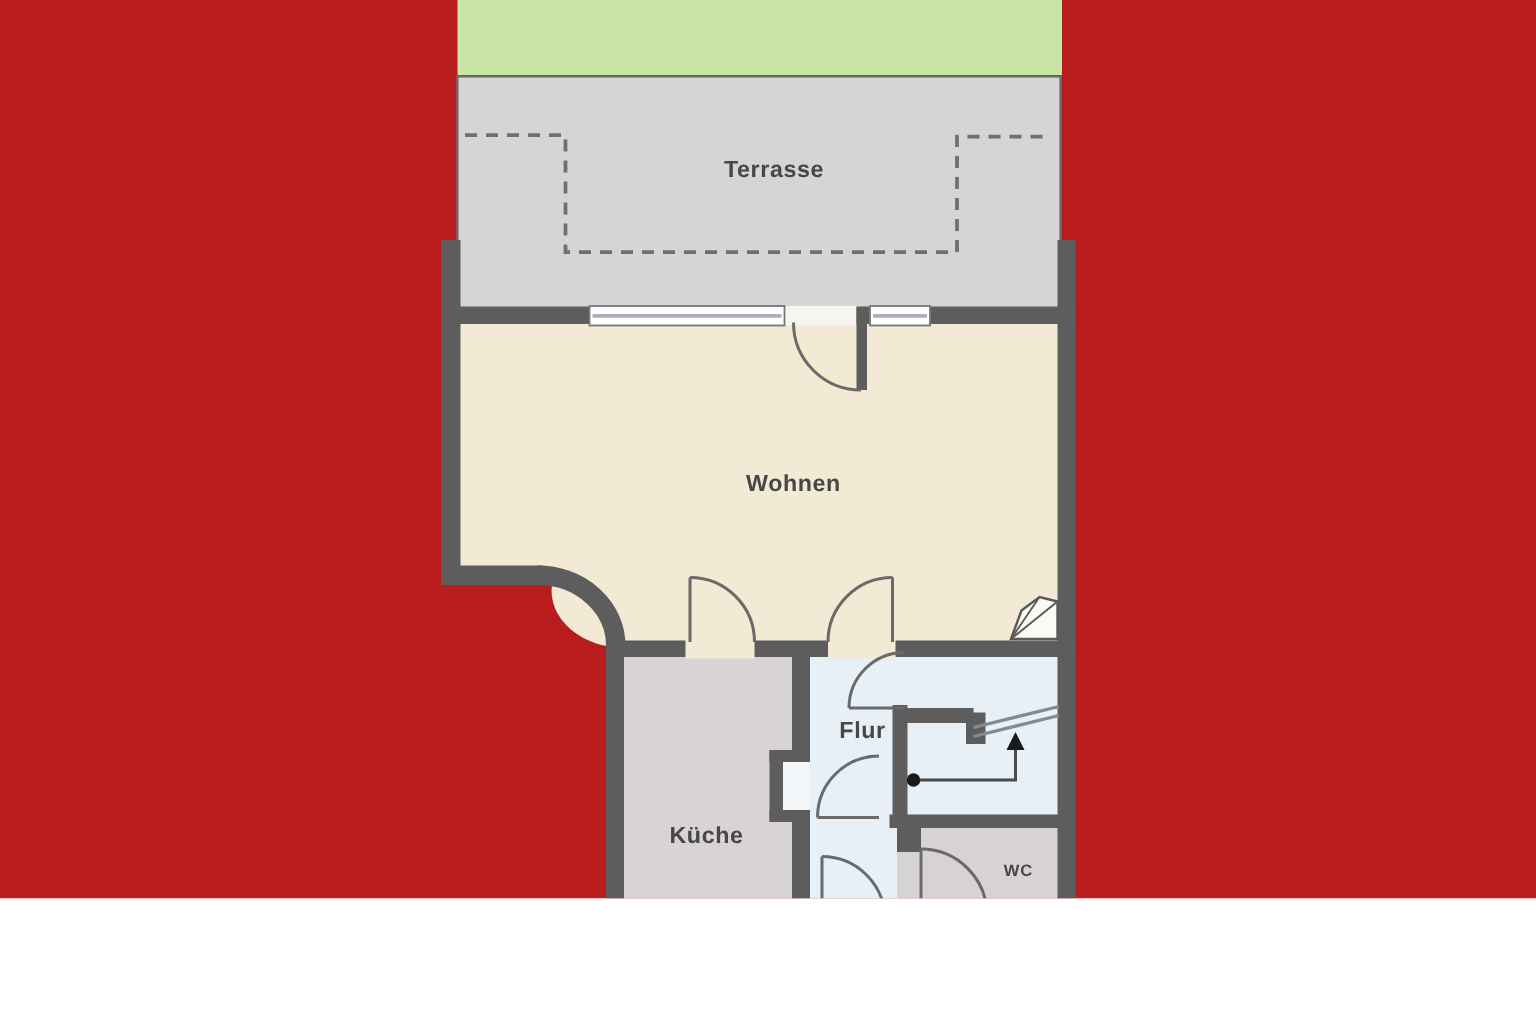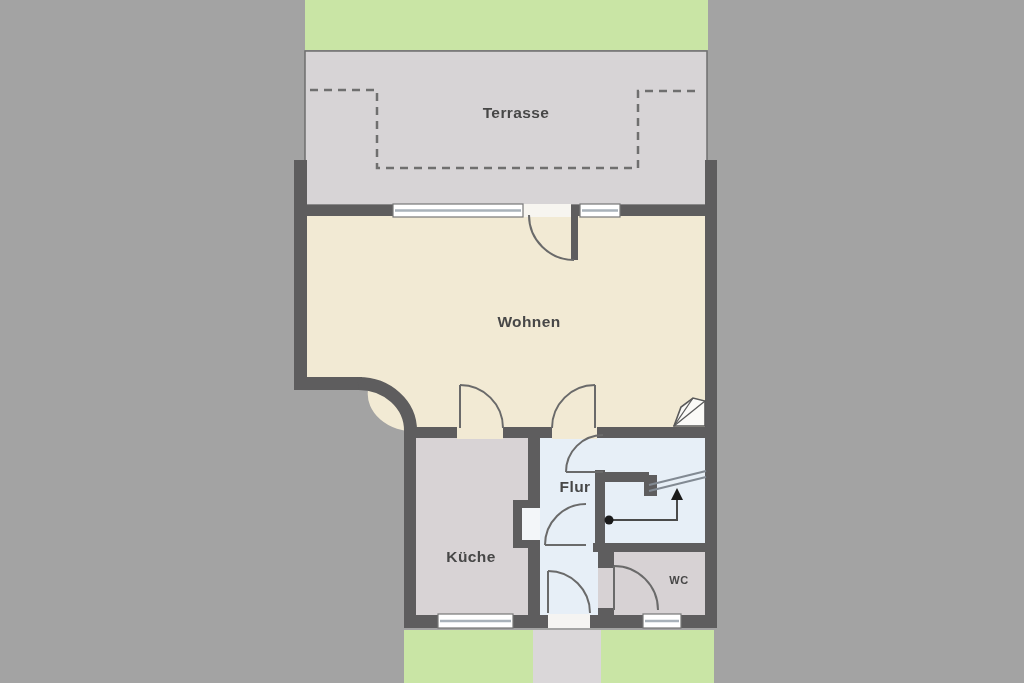--- a/index.html
+++ b/index.html
@@ -1,20 +1,20 @@
 <!DOCTYPE html>
 <html><head>
 <meta charset="utf-8">
 <style>
   html, body { margin: 0; padding: 0; background: #ffffff; }
   #stage {
     position: relative;
     width: 1024px;
-    height: 683px;
-    background: #a3a3a3;
+    height: 599px;
+    background: #b91c1c;
     font-family: "Liberation Sans", sans-serif;
     overflow: hidden;
   }
   svg { display: block; }
   text {
     font-family: "Liberation Sans", sans-serif;
     fill: #474747;
     font-weight: 600;
     letter-spacing: 0.4px;
   }

